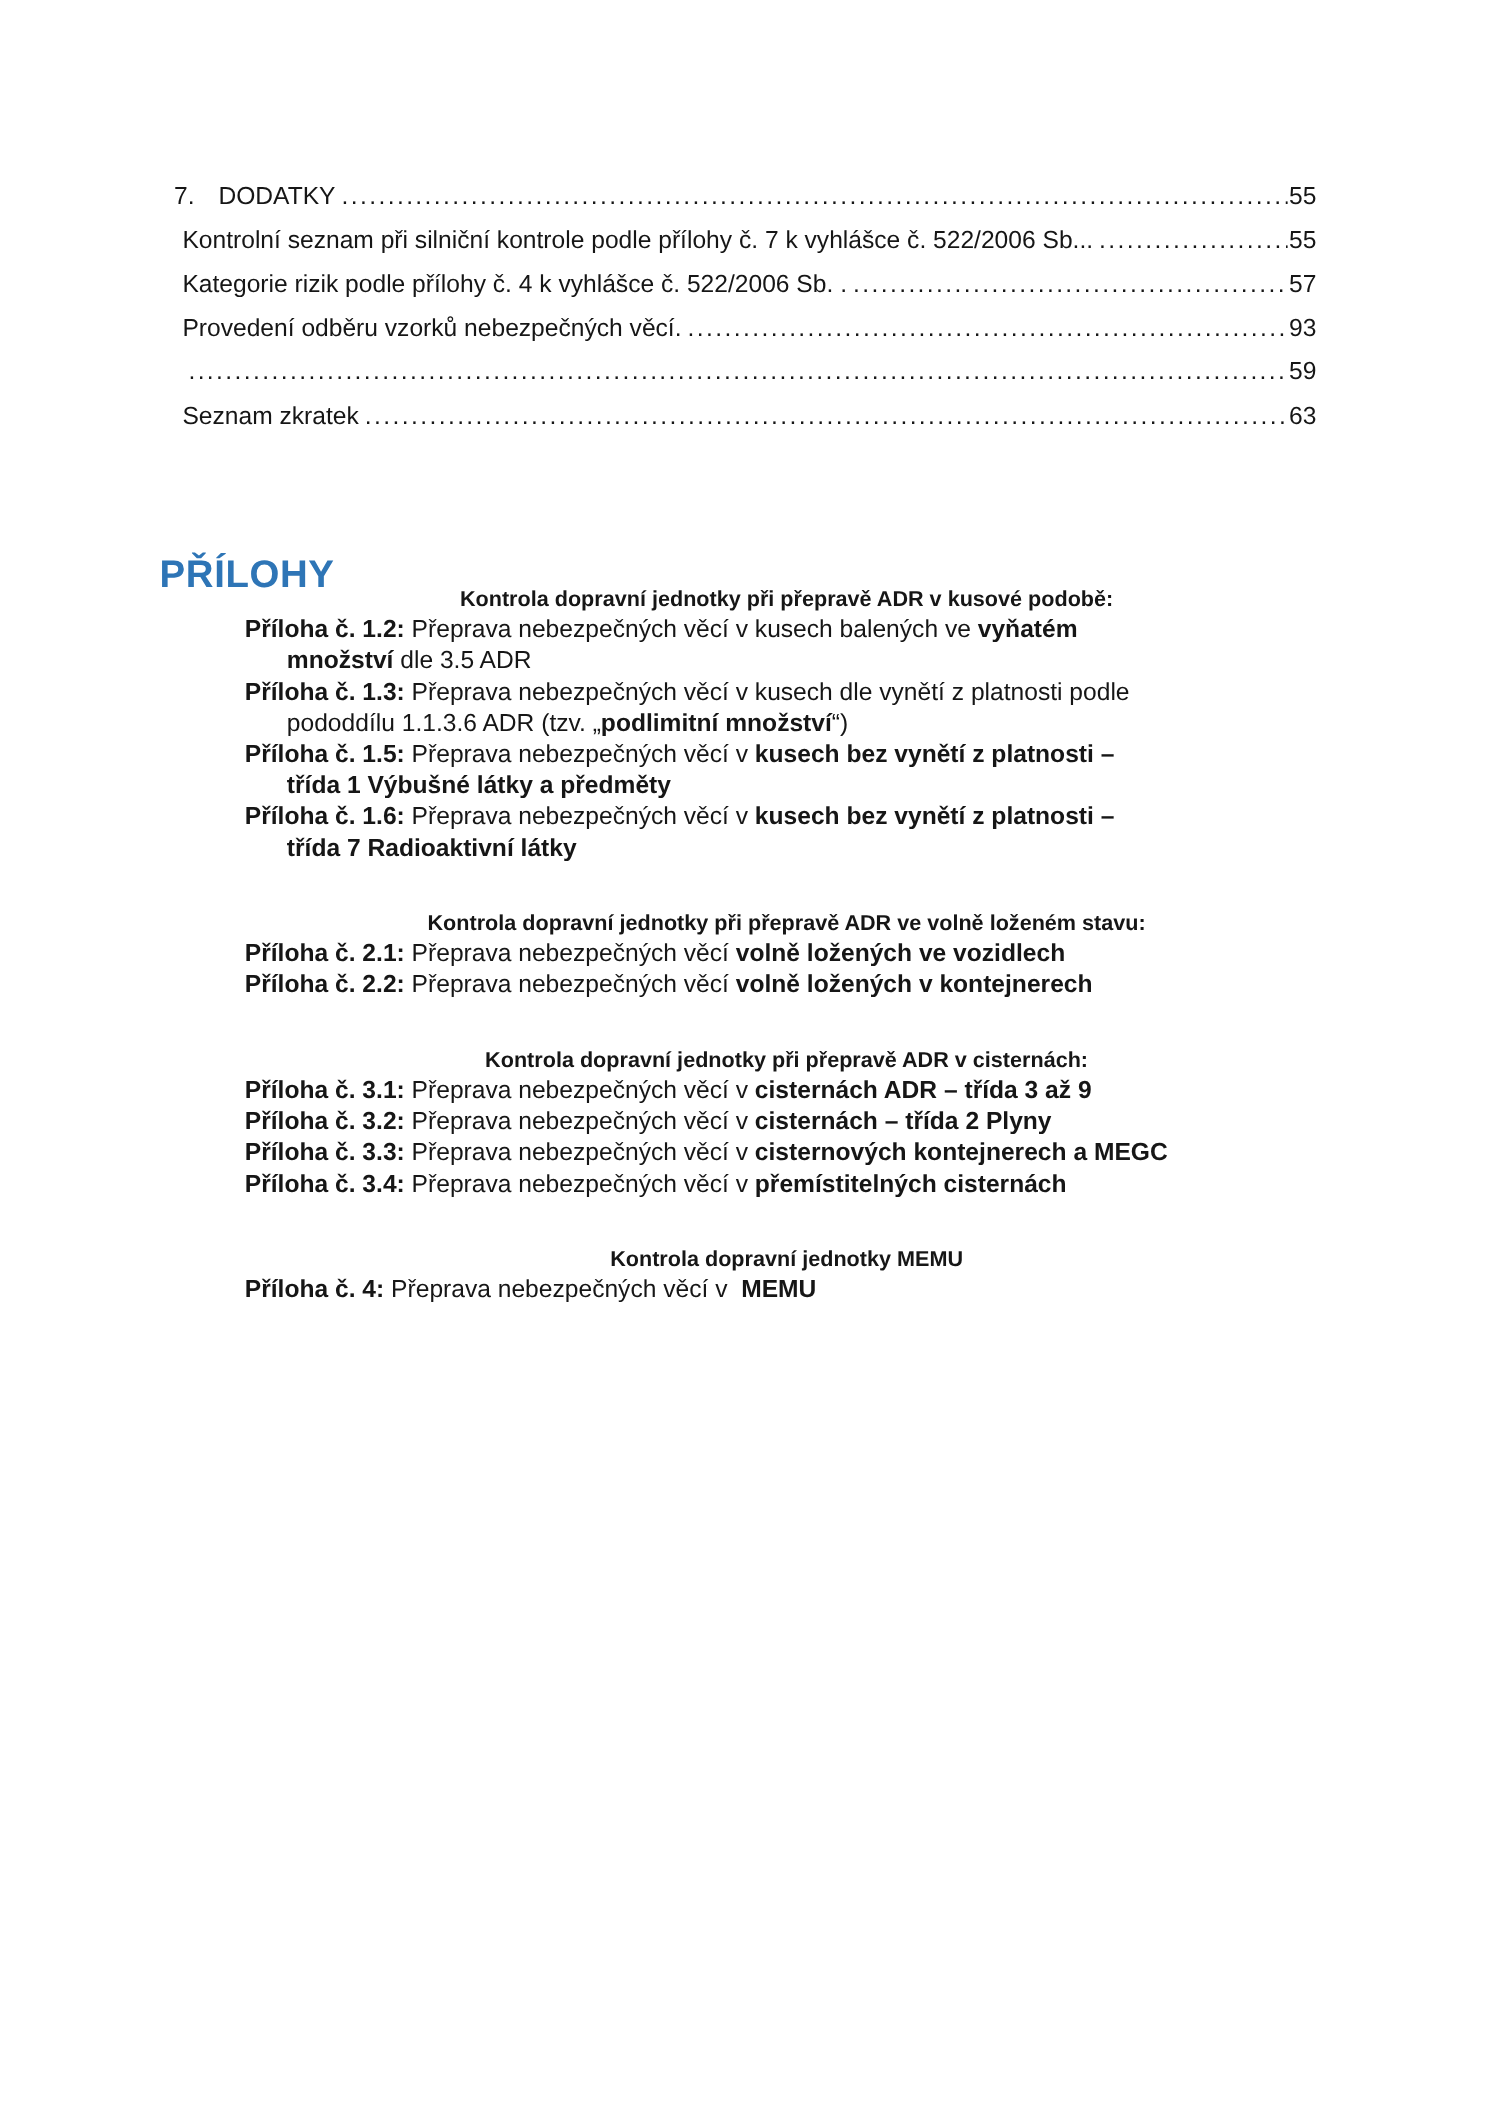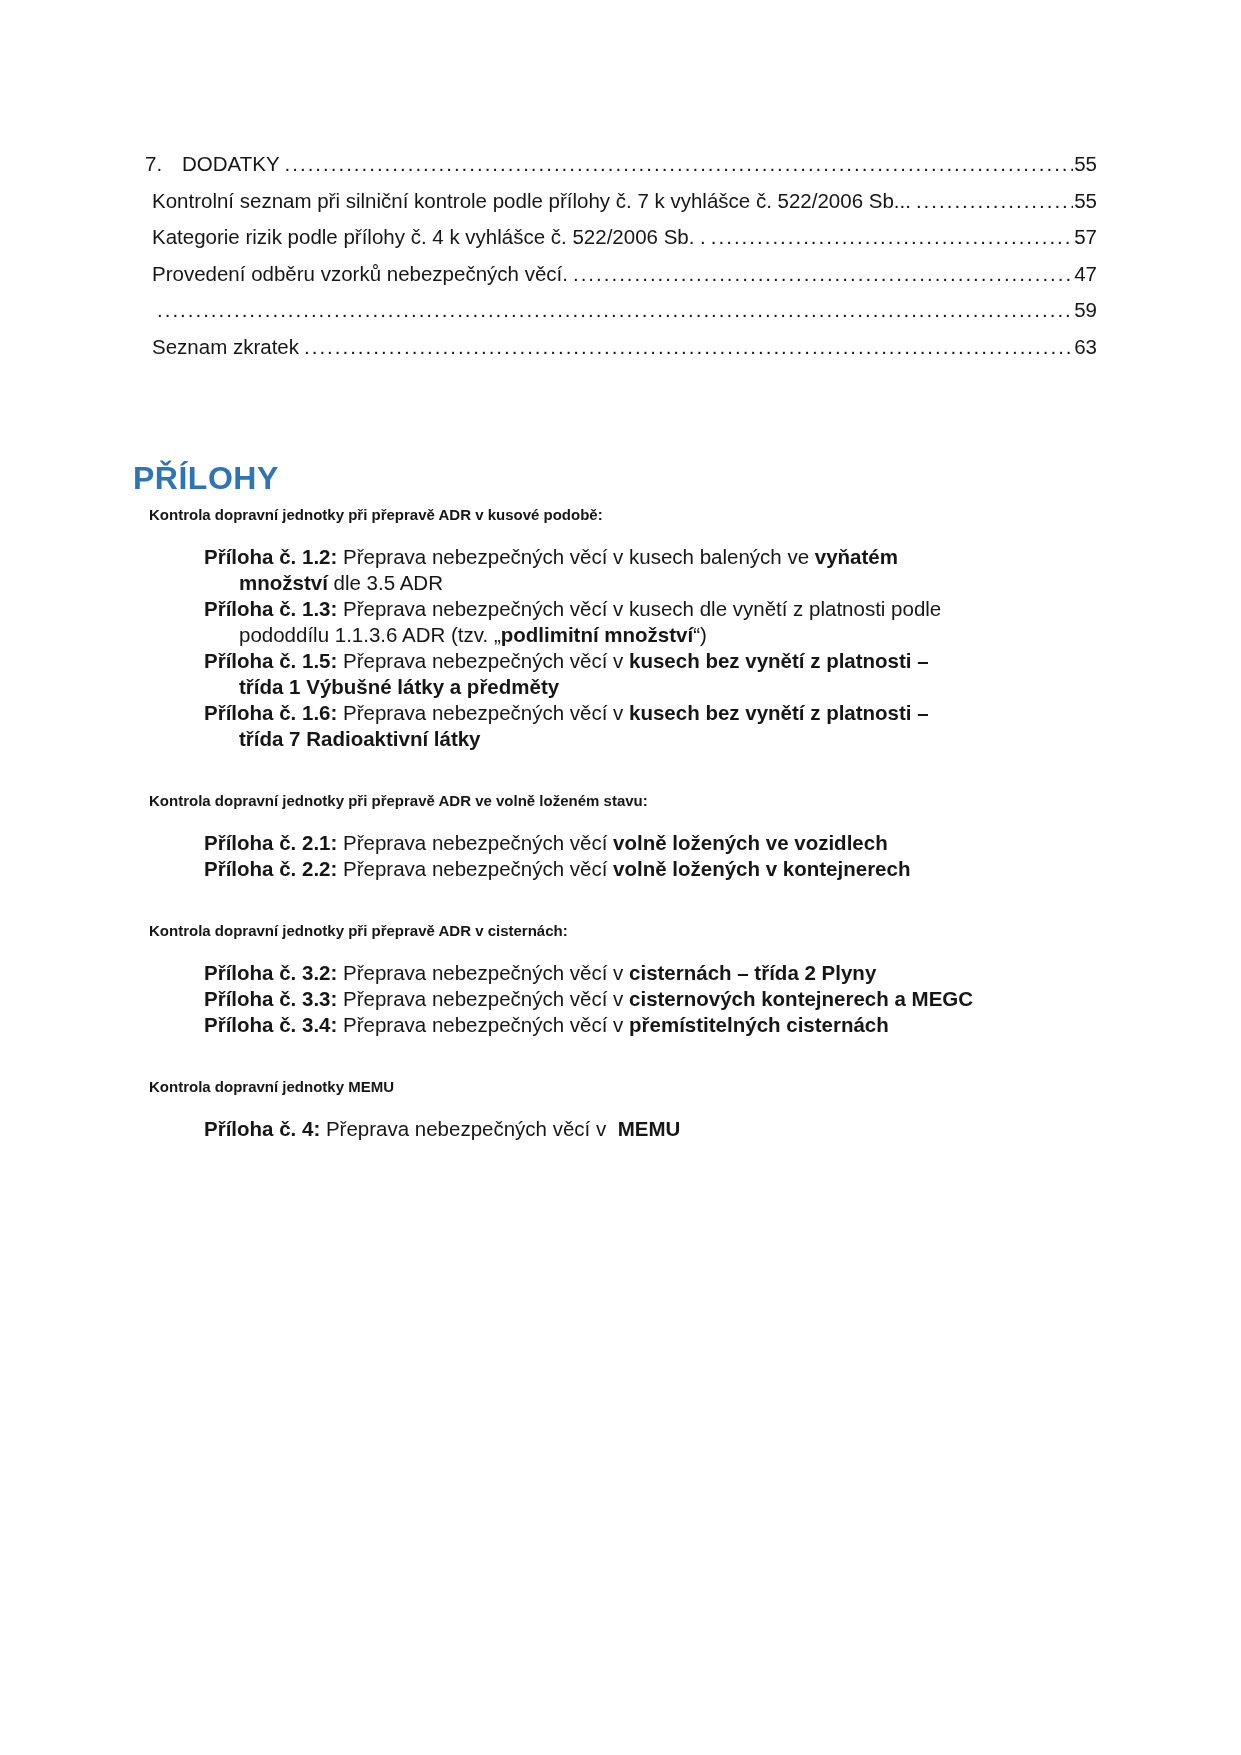--- a/index.html
+++ b/index.html
@@ -57,24 +57,25 @@
     position: absolute;
     top: 486px;
     left: 133px;
     width: 1045px;
     font-size: 20.5px;
     line-height: 26px;
   }
   .sec { margin: 0; }
   .sec + .sec { margin-top: 36px; }
   .sec-title {
-    margin: 16px;
-    font-size: 15px;
+    margin: 0;
+    font-size: 18px;
     font-weight: 700;
     line-height: 26px;
+    text-align: center;
   }
   .item {
     margin: 0;
     padding-left: 106px;
     text-indent: -35px;
     white-space: pre-wrap;
   }
   .item .b { font-weight: 700; }
   .item .n { font-weight: 400; }
 </style>
@@ -102,21 +103,21 @@
 
     <span class="toc-label">Kategorie rizik podle přílohy č. 4 k vyhlášce č. 522/2006 Sb. .</span>
     <span class="toc-leader">..........................................................................................................................................................................</span>
     <span class="toc-page">57</span>
   </div>
 
   <div class="toc-entry sub">
 
     <span class="toc-label">Provedení odběru vzorků nebezpečných věcí.</span>
     <span class="toc-leader">..........................................................................................................................................................................</span>
-    <span class="toc-page">47</span>
+    <span class="toc-page">93</span>
   </div>
 
   <div class="toc-entry sub">
 
     <span class="toc-leader">..........................................................................................................................................................................</span>
     <span class="toc-page">59</span>
   </div>
 
   <div class="toc-entry sub">
 
@@ -147,20 +148,21 @@
     <h2 class="sec-title">Kontrola dopravní jednotky při přepravě ADR ve volně loženém stavu:</h2>
     <div class="sec-items">
           <p class="item"><span class="b">Příloha č. 2.1:</span><span class="n"> Přeprava nebezpečných věcí </span><span class="b">volně ložených ve vozidlech</span></p>
           <p class="item"><span class="b">Příloha č. 2.2:</span><span class="n"> Přeprava nebezpečných věcí </span><span class="b">volně ložených v kontejnerech</span></p>
         </div>
   </section>
 
   <section class="sec">
     <h2 class="sec-title">Kontrola dopravní jednotky při přepravě ADR v cisternách:</h2>
     <div class="sec-items">
+          <p class="item"><span class="b">Příloha č. 3.1:</span><span class="n"> Přeprava nebezpečných věcí v </span><span class="b">cisternách ADR – třída 3 až 9</span></p>
           <p class="item"><span class="b">Příloha č. 3.2:</span><span class="n"> Přeprava nebezpečných věcí v </span><span class="b">cisternách – třída 2 Plyny</span></p>
           <p class="item"><span class="b">Příloha č. 3.3:</span><span class="n"> Přeprava nebezpečných věcí v </span><span class="b">cisternových kontejnerech a MEGC</span></p>
           <p class="item"><span class="b">Příloha č. 3.4:</span><span class="n"> Přeprava nebezpečných věcí v </span><span class="b">přemístitelných cisternách</span></p>
         </div>
   </section>
 
   <section class="sec">
     <h2 class="sec-title">Kontrola dopravní jednotky MEMU</h2>
     <div class="sec-items">
           <p class="item"><span class="b">Příloha č. 4:</span><span class="n"> Přeprava nebezpečných věcí v  </span><span class="b">MEMU</span></p>

